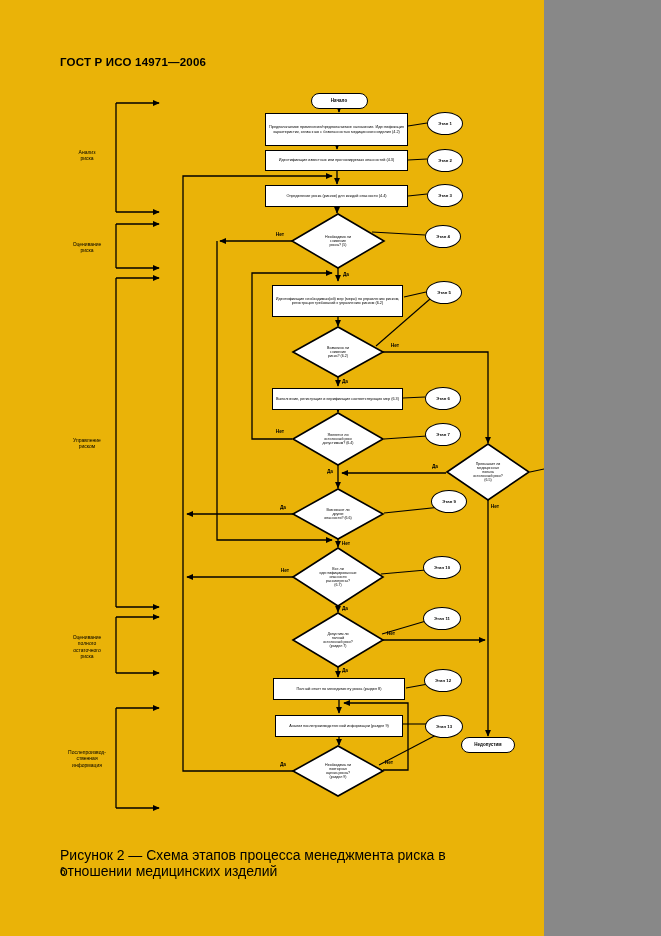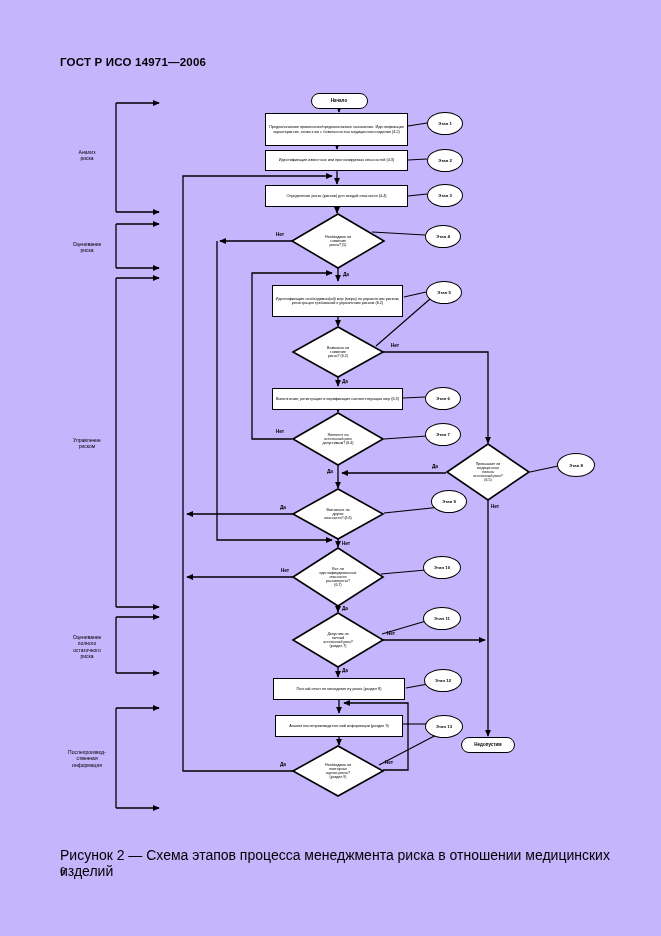--- a/index.html
+++ b/index.html
@@ -1,16 +1,16 @@
 <!DOCTYPE html>
 <html><head>
 <meta charset="utf-8">
 <style>
   html,body{margin:0;padding:0;background:#888;}
-  .page{position:relative;width:661px;height:936px;background:#c4b5fd;overflow:hidden;
+  .page{position:relative;width:544px;height:936px;background:#eab308;overflow:hidden;
         font-family:"Liberation Sans",sans-serif;color:#000;}
   .doc-header{position:absolute;left:60px;top:56px;font-size:11.5px;font-weight:bold;letter-spacing:.2px;}
   .page-number{position:absolute;left:60px;top:866px;font-size:10px;}
   .caption{position:absolute;left:60px;right:40px;top:847px;text-align:left;font-size:14px;}
   svg.flow{position:absolute;left:0;top:0;}
   .layer{position:absolute;left:0;top:0;width:661px;height:936px;}
   .node{position:absolute;display:flex;align-items:center;justify-content:center;
         text-align:center;line-height:1.15;box-sizing:border-box;}
   .process{border:1.6px solid #000;background:#fff;padding:1px 2px;font-size:3.8px;}
   .terminal{border:1.6px solid #000;border-radius:9px;background:#fff;font-size:4.5px;font-weight:bold;}

